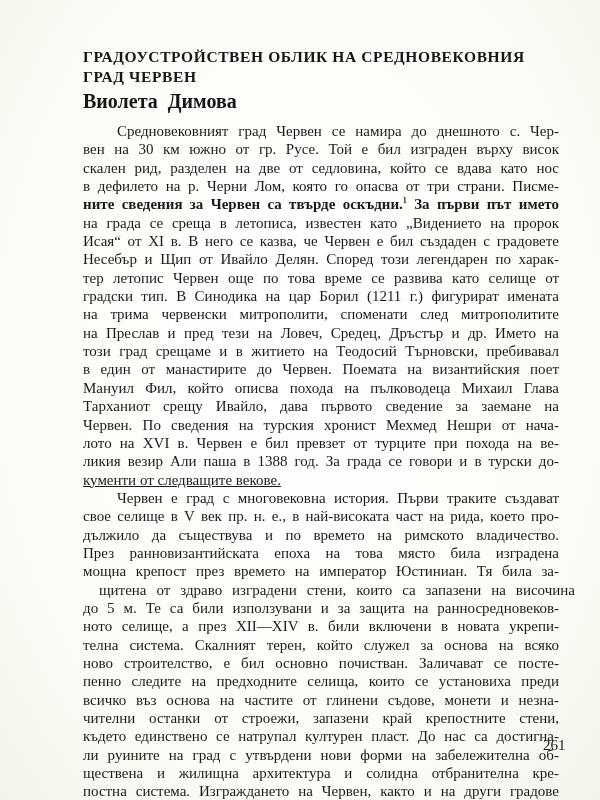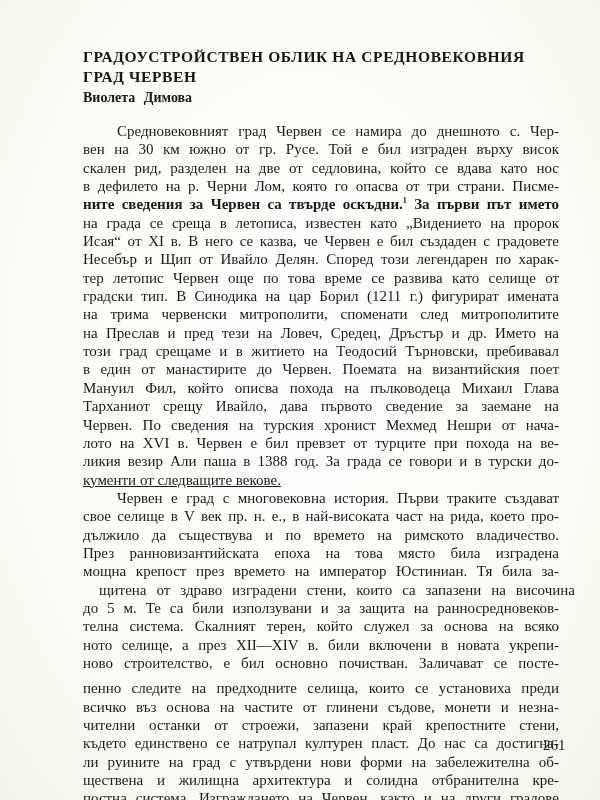--- a/index.html
+++ b/index.html
@@ -32,21 +32,21 @@
       font-weight: bold;
       letter-spacing: 0.6px;
       line-height: 20px;
       margin: 0;
       color: #161616;
     }
     .author {
       position: absolute;
       left: 83px;
       top: 90px;
-      font-size: 14px;
+      font-size: 20px;
       font-weight: bold;
       word-spacing: 5px;
       margin: 0;
       color: #161616;
     }
     .body-text {
       position: absolute;
       left: 83px;
       top: 122px;
       width: 476px;
@@ -123,24 +123,24 @@
     </div>
 
     <div class="para">
       <span class="line indent" style="width: 442px;">Червен е град с многовековна история. Първи траките създават</span>
       <span class="line" style="width: 476px;">свое селище в V век пр. н. е., в най-високата част на рида, което про-</span>
       <span class="line" style="width: 476px;">дължило да съществува и по времето на римското владичество.</span>
       <span class="line" style="width: 476px;">През ранновизантийската епоха на това място била изградена</span>
       <span class="line" style="width: 476px;">мощна крепост през времето на император Юстиниан. Тя била за-</span>
       <span class="line" style="width: 476px; margin-left: 16px;">щитена от здраво изградени стени, които са запазени на височина</span>
       <span class="line" style="width: 476px;">до 5 м. Те са били използувани и за защита на ранносредновеков-</span>
+      <span class="line" style="width: 476px;">ното селище, а през XII—XIV в. били включени в новата укрепи-</span>
       <span class="line" style="width: 476px;">телна система. Скалният терен, който служел за основа на всяко</span>
-      <span class="line" style="width: 476px;">ното селище, а през XII—XIV в. били включени в новата укрепи-</span>
       <span class="line" style="width: 476px;">ново строителство, е бил основно почистван. Заличават се посте-</span>
-      <span class="line" style="width: 476px; margin-top: 7px;">пенно следите на предходните селища, които се установиха преди</span>
+      <span class="line" style="width: 476px;">пенно следите на предходните селища, които се установиха преди</span>
       <span class="line" style="width: 476px;">всичко въз основа на частите от глинени съдове, монети и незна-</span>
       <span class="line" style="width: 476px;">чителни останки от строежи, запазени край крепостните стени,</span>
       <span class="line" style="width: 476px;">където единствено се натрупал културен пласт. До нас са достигна-</span>
       <span class="line" style="width: 476px;">ли руините на град с утвърдени нови форми на забележителна об-</span>
       <span class="line" style="width: 476px;">ществена и жилищна архитектура и солидна отбранителна кре-</span>
       <span class="line" style="width: 476px;">постна система. Изграждането на Червен, както и на други градове</span>
 
     </div>
 
   </div>

